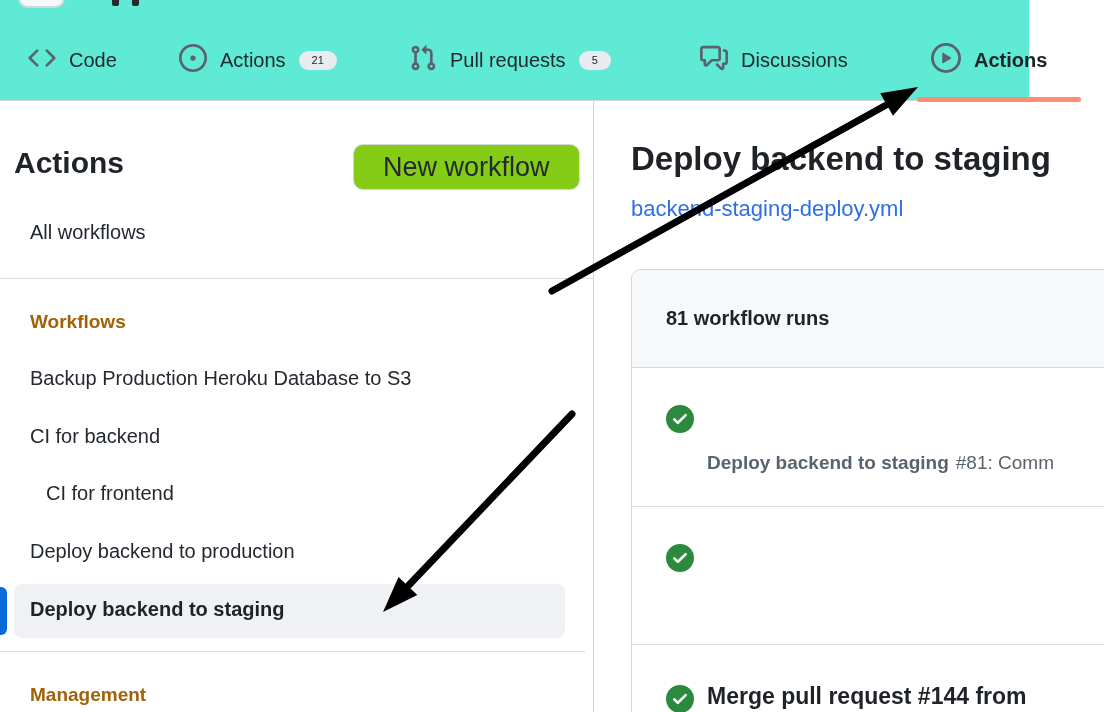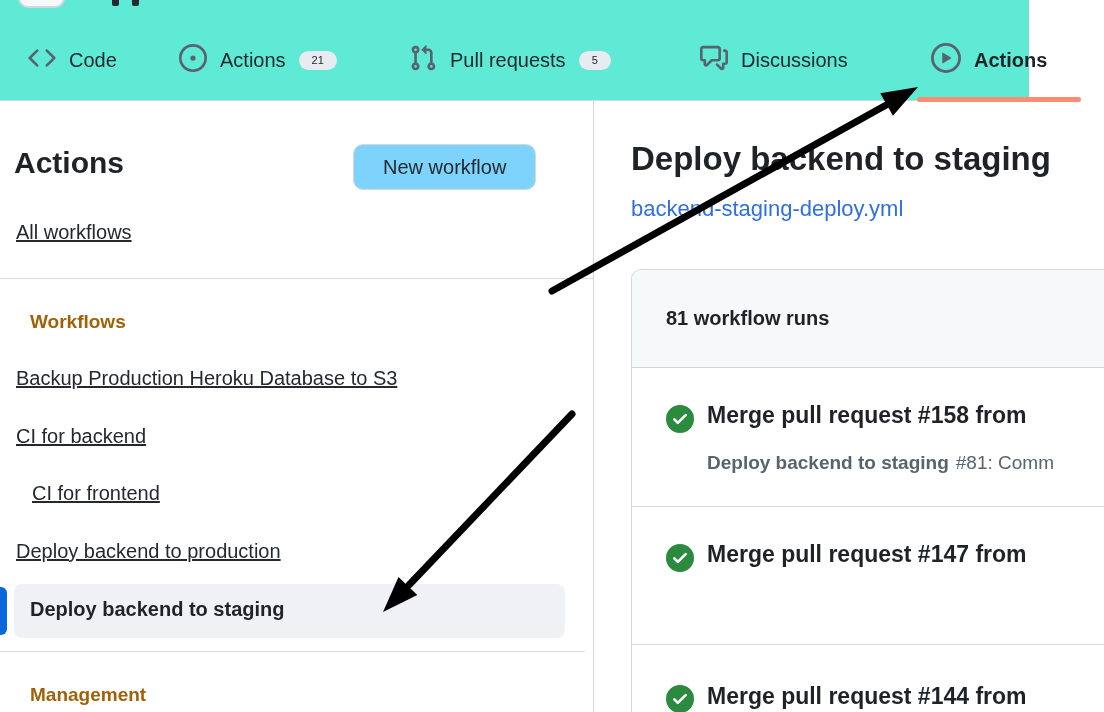--- a/index.html
+++ b/index.html
@@ -38,25 +38,25 @@
   .tab-underline {
     position: absolute; left: 917px; top: 97px; width: 164px; height: 5px;
     border-radius: 3px; background: #fd8c73;
   }
 
   
   .sidebar-border { position: absolute; left: 593px; top: 101px; width: 1px; height: 611px; background: #d0d7de; }
   .sb-title { position: absolute; left: 14px; top: 146px; font-size: 30px; font-weight: 700; color: #1f2328; }
   .btn-new-workflow {
     position: absolute; left: 353px; top: 144px; height: 46px; padding: 0 29px;
-    background: #7dd3fc; border: 1px solid #d5d9de; border-radius: 10px;
-    font-size: 20px; font-weight: 500; color: #24292f; line-height: 44px;
+    background: #84cc16; border: 1px solid #d5d9de; border-radius: 10px;
+    font-size: 27px; font-weight: 500; color: #24292f; line-height: 44px;
     font-family: "Liberation Sans", "DejaVu Sans", sans-serif; cursor: pointer;
   }
-  .sb-item { position: absolute; left: 16px; font-size: 20px; color: #24292f; cursor: pointer; white-space: nowrap; text-decoration: underline; }
+  .sb-item { position: absolute; left: 30px; font-size: 20px; color: #24292f; cursor: pointer; white-space: nowrap; }
   .sb-divider { position: absolute; left: 0; height: 1px; background: #d8dde3; }
   .sb-section-label { position: absolute; left: 30px; font-size: 19px; font-weight: 700; color: #a16207; }
   .sb-selected-bg {
     position: absolute; left: 14px; top: 584px; width: 551px; height: 54px;
     background: #eff1f4; border-radius: 8px; cursor: pointer;
   }
   .sb-selected-bg .sb-selected-label {
     position: absolute; left: 16px; top: 14px; font-size: 20px; font-weight: 700; color: #1f2328; white-space: nowrap;
   }
   .sb-accent-bar {
@@ -164,29 +164,27 @@
   <h1 class="main-title">Deploy backend to staging</h1>
   <a class="main-file-link">backend-staging-deploy.yml</a>
 
   <div class="runs-card">
     <div class="runs-header">81 workflow runs</div>
 
     <div class="run-row">
       <span class="run-check"><svg width="28" height="28" viewBox="0 0 16 16" fill="#2b8a3e">
             <path fill-rule="evenodd" d="M8 16A8 8 0 1 1 8 0a8 8 0 0 1 0 16Zm3.78-9.72a.751.751 0 0 0-.018-1.042.751.751 0 0 0-1.042-.018L6.75 9.19 5.28 7.72a.751.751 0 0 0-1.042.018.751.751 0 0 0-.018 1.042l2 2a.75.75 0 0 0 1.06 0Z"></path>
           </svg></span>
-      <span class="run-title">Merge pull request #158 from</span>
       <span class="run-sub"><span class="wf">Deploy backend to staging</span><span class="note">#81: Comm</span></span>
     </div>
 
     <div class="run-row">
       <span class="run-check"><svg width="28" height="28" viewBox="0 0 16 16" fill="#2b8a3e">
             <path fill-rule="evenodd" d="M8 16A8 8 0 1 1 8 0a8 8 0 0 1 0 16Zm3.78-9.72a.751.751 0 0 0-.018-1.042.751.751 0 0 0-1.042-.018L6.75 9.19 5.28 7.72a.751.751 0 0 0-1.042.018.751.751 0 0 0-.018 1.042l2 2a.75.75 0 0 0 1.06 0Z"></path>
           </svg></span>
-      <span class="run-title">Merge pull request #147 from</span>
     </div>
 
     <div class="run-row">
       <span class="run-check" style="top:40px;"><svg width="28" height="28" viewBox="0 0 16 16" fill="#2b8a3e">
             <path fill-rule="evenodd" d="M8 16A8 8 0 1 1 8 0a8 8 0 0 1 0 16Zm3.78-9.72a.751.751 0 0 0-.018-1.042.751.751 0 0 0-1.042-.018L6.75 9.19 5.28 7.72a.751.751 0 0 0-1.042.018.751.751 0 0 0-.018 1.042l2 2a.75.75 0 0 0 1.06 0Z"></path>
           </svg></span>
       <span class="run-title" style="top:38px;">Merge pull request #144 from</span>
     </div>
   </div>
 

